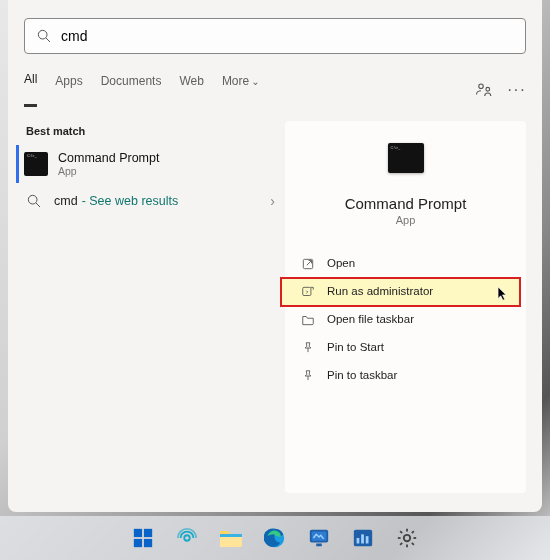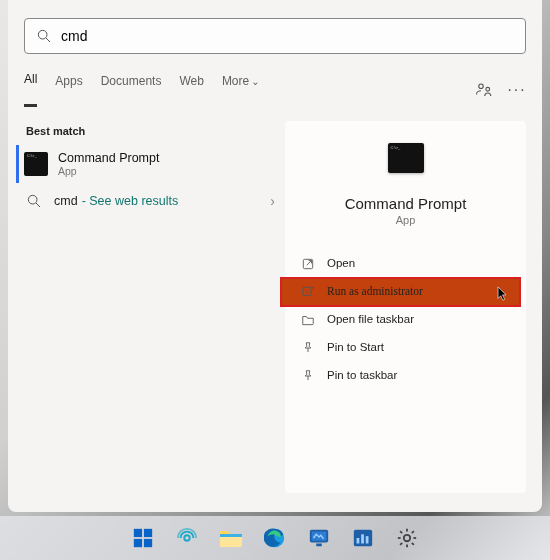--- a/index.html
+++ b/index.html
@@ -123,27 +123,26 @@
     display: flex; align-items: flex-start;
     padding: 7px 14px 7px 16px;
     font-size: 11.5px;
     color: #222;
     cursor: pointer;
     position: relative;
   }
   .action svg { flex-shrink: 0; }
   .action span.lbl { margin-left: 12px; }
   .action.highlight {
-    background: #c2410c;
+    background: #fef9c3;
     outline: 2px solid #d82020;
     outline-offset: -1px;
     margin-left: -4px;
     margin-right: 6px;
     padding-left: 20px;
-    font-family: Liberation Serif, serif;
   }
   .cursor {
     position: absolute;
     right: 12px;
     top: 8px;
     width: 11px; height: 16px;
   }
 
   .taskbar {
     position: absolute;

